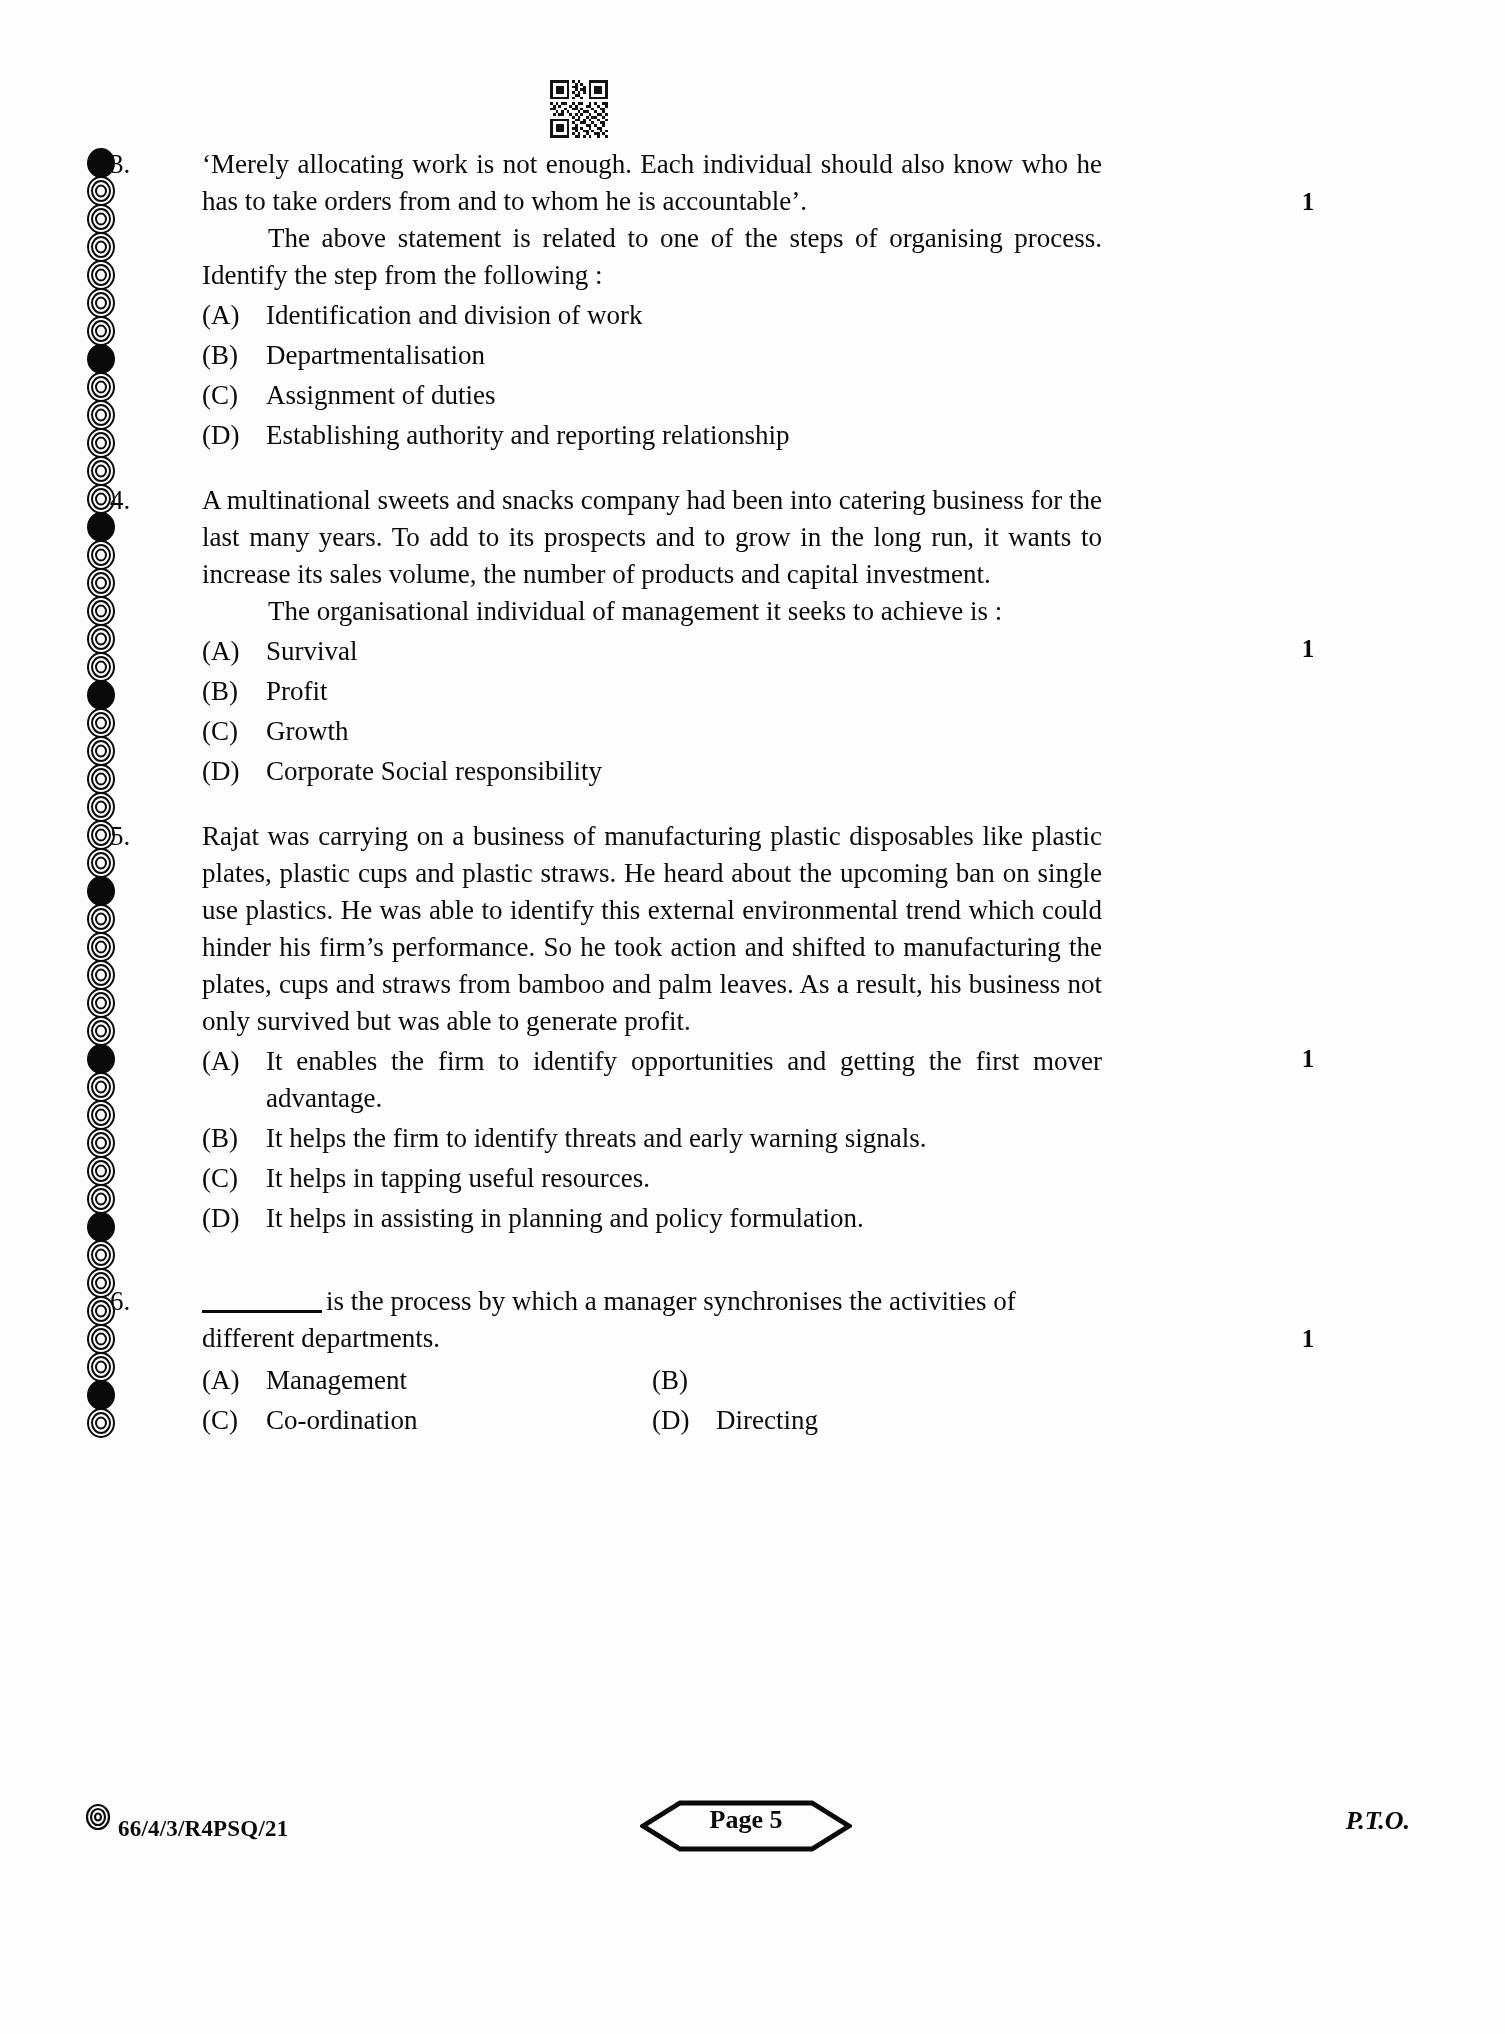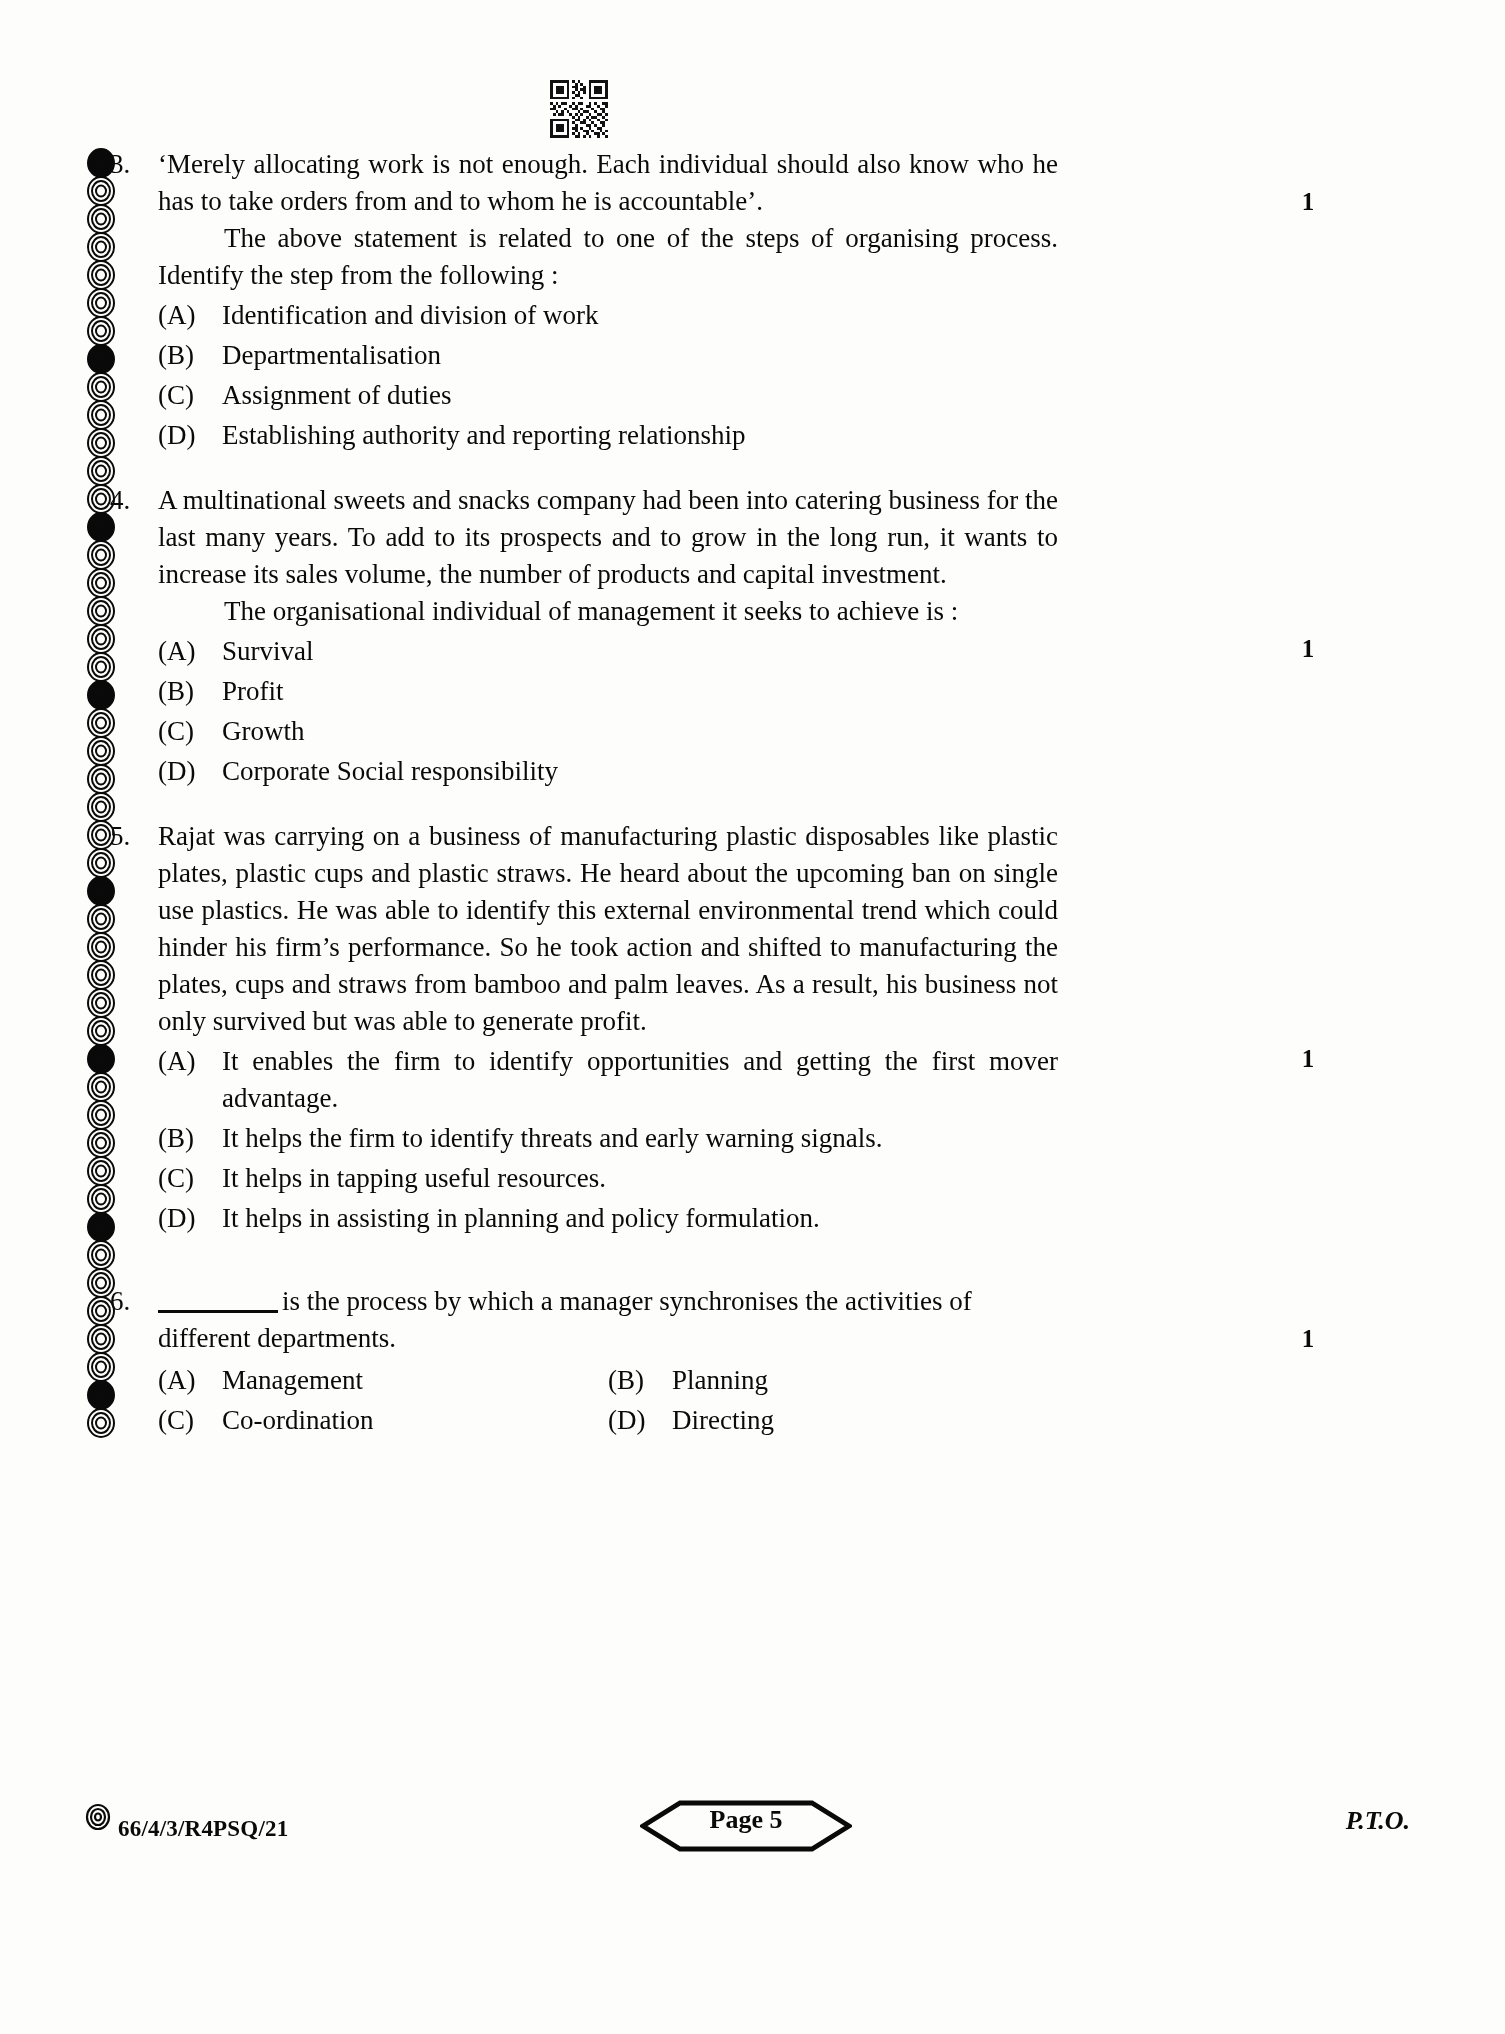--- a/index.html
+++ b/index.html
@@ -76,20 +76,21 @@
     flex: none;
     font-size: 27px;
     line-height: 37px;
     text-align: left;
     padding-left: 10px;
     box-sizing: border-box;
   }
   .qbody {
     width: 900px;
     flex: none;
+    margin-left: 44px;
   }
   .stem {
     font-size: 27px;
     line-height: 37px;
     text-align: justify;
     text-justify: inter-word;
     margin: 0;
   }
   .stem.indent { text-indent: 66px; }
   .stem.tight { text-align: left; }
@@ -641,21 +642,20 @@
         <p class="stem tight">
           <span class="blank-line"></span><span>is the process by which a manager synchronises the activities of different departments.</span>
         </p>
         <div class="options twocol">
           <div class="opt">
             <span class="lbl">(A)</span>
             <span class="txt plain">Management</span>
           </div>
           <div class="opt">
             <span class="lbl">(B)</span>
-            <span class="txt plain">Planning</span>
           </div>
           <div class="opt">
             <span class="lbl">(C)</span>
             <span class="txt plain">Co-ordination</span>
           </div>
           <div class="opt">
             <span class="lbl">(D)</span>
             <span class="txt plain">Directing</span>
           </div>
         </div>

